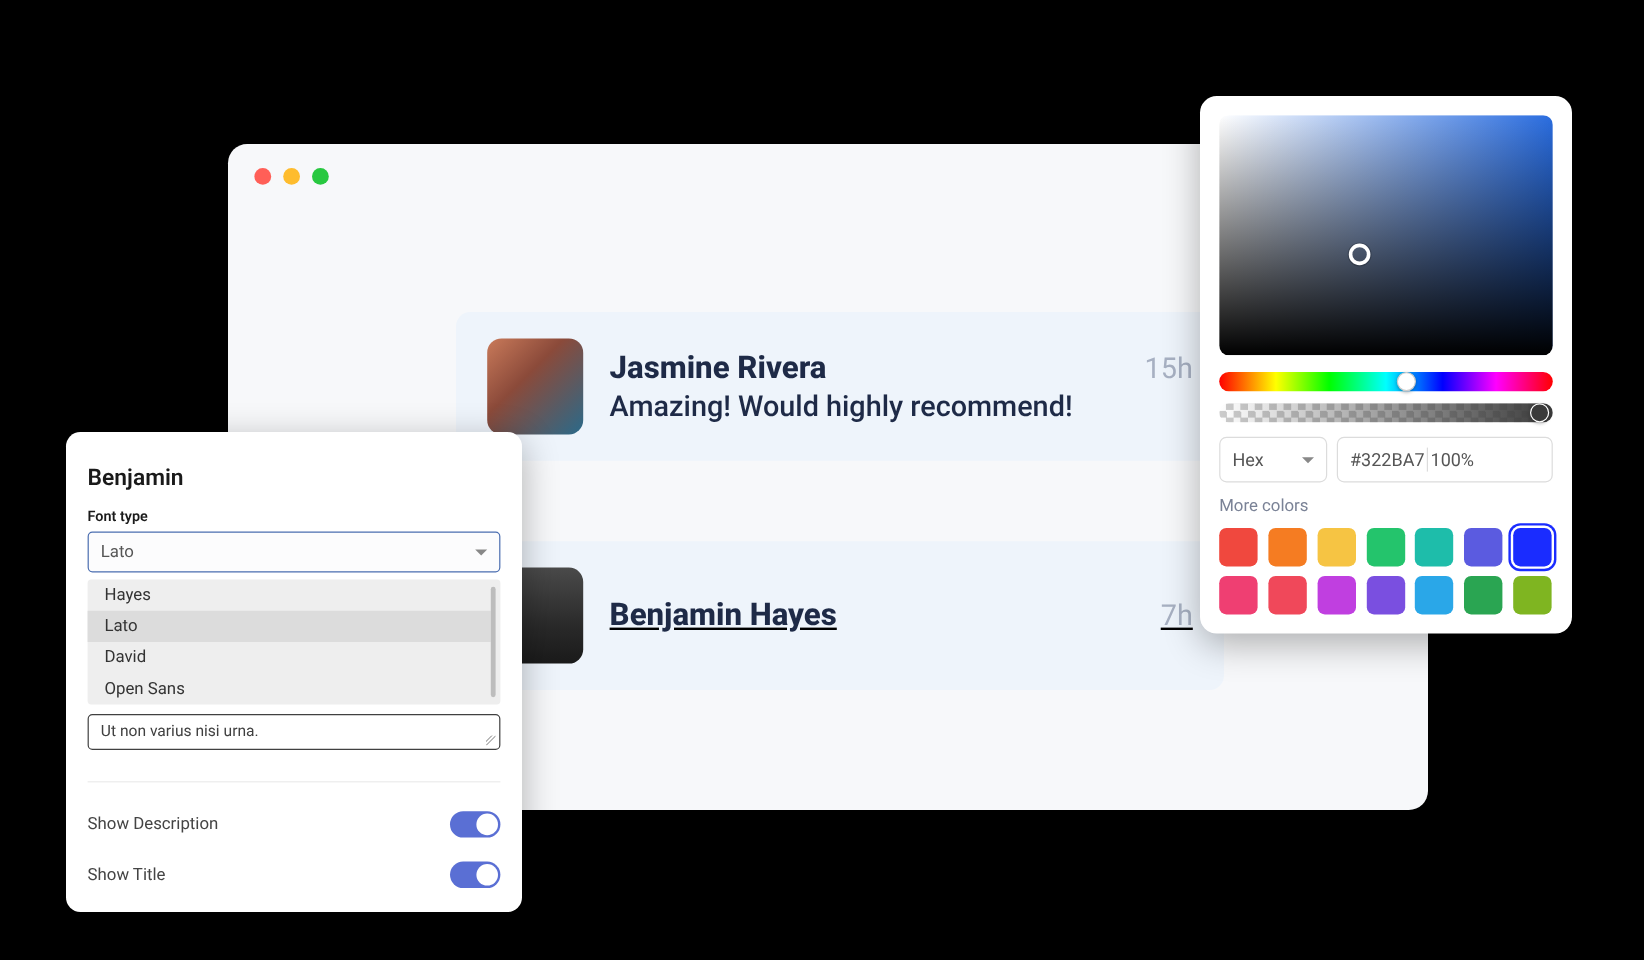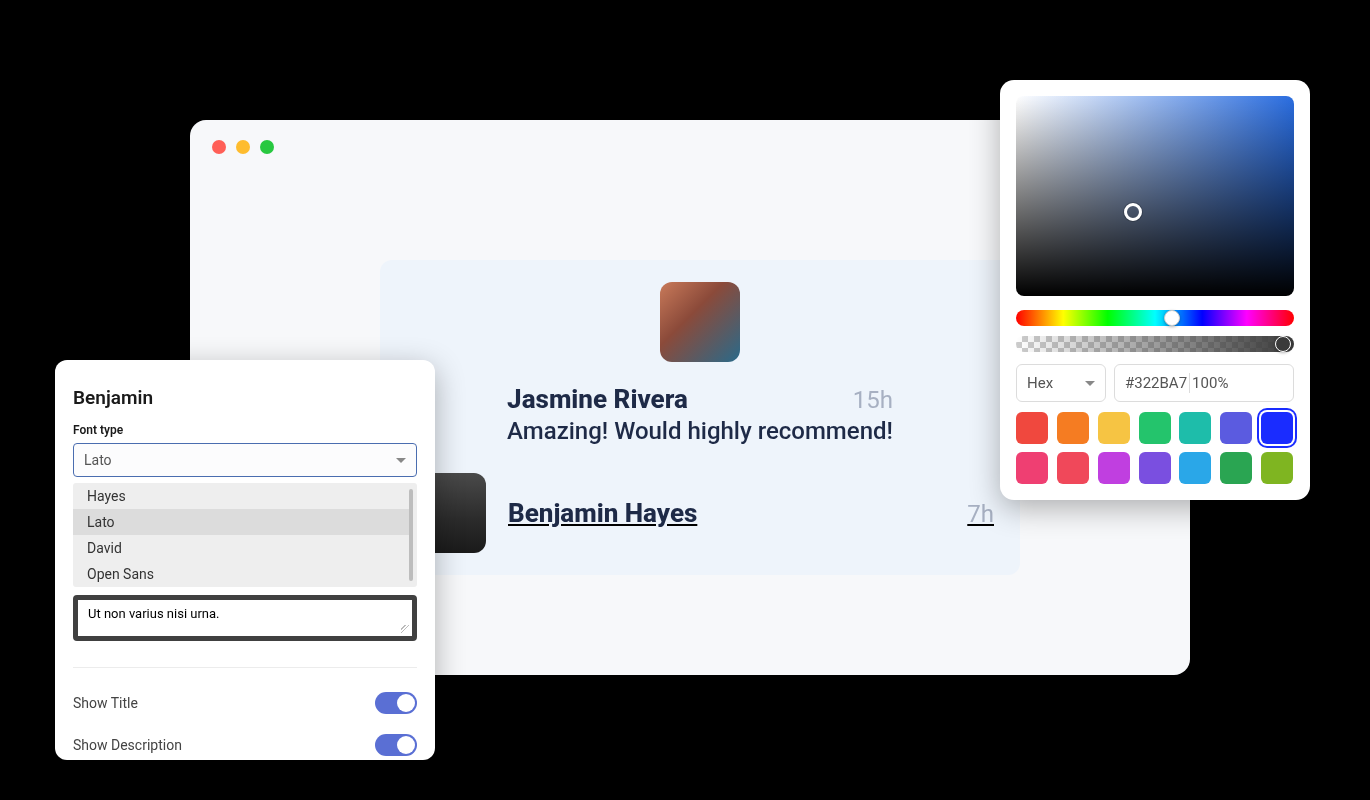--- a/index.html
+++ b/index.html
@@ -43,21 +43,21 @@
     position: absolute;
     left: 190px;
     width: 640px;
     background: #eef4fb;
     border-radius: 12px;
     padding: 22px 26px;
     display: flex;
     gap: 22px;
     align-items: center;
   }
-  .review-card.r1 { top: 140px; flex-direction: column; }
+  .review-card.r1 { top: 140px; }
   .review-card.r2 { top: 331px; text-decoration: underline; }
   .avatar {
     width: 80px;
     height: 80px;
     border-radius: 12px;
     flex-shrink: 0;
   }
   .avatar.a1 { background: linear-gradient(135deg, #c97a5a 0%, #8b4a3a 40%, #2a6a8a 100%); }
   .avatar.a2 { background: linear-gradient(180deg, #4a4a4a 0%, #2a2a2a 60%, #1a1a1a 100%); }
   .review-body { flex: 1; }
@@ -144,26 +144,26 @@
     border-radius: 2px;
   }
   .dropdown-item {
     padding: 5px 14px;
     font-size: 14px;
     color: #333;
   }
   .dropdown-item.selected { background: #dcdcdc; }
   .textarea-box {
     margin: 8px 18px 0 18px;
-    border: 5px solid #404040;
+    border: 1px solid #404040;
     border-radius: 4px;
     padding: 6px 10px;
     font-size: 13px;
-    color: #000000;
-    height: 46px;
+    color: #404040;
+    height: 30px;
     position: relative;
   }
   .textarea-box::after {
     content: "";
     position: absolute;
     right: 3px;
     bottom: 3px;
     width: 8px;
     height: 8px;
     background:
@@ -347,25 +347,25 @@
     <div class="dropdown-item">Hayes</div>
     <div class="dropdown-item selected">Lato</div>
     <div class="dropdown-item">David</div>
     <div class="dropdown-item">Open Sans</div>
   </div>
   <div class="textarea-box">
     <span>Ut non varius nisi urna.</span>
   </div>
   <hr class="settings-divider">
   <div class="toggle-row">
+    <span class="toggle-label">Show Description</span>
+    <div class="toggle"></div>
+  </div>
+  <div class="toggle-row">
     <span class="toggle-label">Show Title</span>
-    <div class="toggle"></div>
-  </div>
-  <div class="toggle-row">
-    <span class="toggle-label">Show Description</span>
     <div class="toggle"></div>
   </div>
 </div>
 
 <div class="color-panel">
   <div class="sv-area">
     <div class="sv-cursor"></div>
   </div>
   <div class="hue-slider">
     <div class="slider-thumb"></div>
@@ -377,20 +377,21 @@
     <div class="format-select">
       <span>Hex</span>
       <span class="chevron"></span>
     </div>
     <div class="hex-box">
       <span>#322BA7</span>
       <span class="hex-sep"></span>
       <span>100%</span>
     </div>
   </div>
+  <div class="more-colors">More colors</div>
   <div class="swatch-grid" id="swatch-grid">
       <div class="swatch" style="background: rgb(240, 72, 62);"></div>
       <div class="swatch" style="background: rgb(245, 124, 34);"></div>
       <div class="swatch" style="background: rgb(246, 196, 67);"></div>
       <div class="swatch" style="background: rgb(36, 196, 108);"></div>
       <div class="swatch" style="background: rgb(30, 189, 170);"></div>
       <div class="swatch" style="background: rgb(91, 91, 224);"></div>
       <div class="swatch selected" style="background: rgb(26, 44, 255);"></div>
       <div class="swatch" style="background: rgb(239, 63, 114);"></div>
       <div class="swatch" style="background: rgb(240, 72, 90);"></div>

